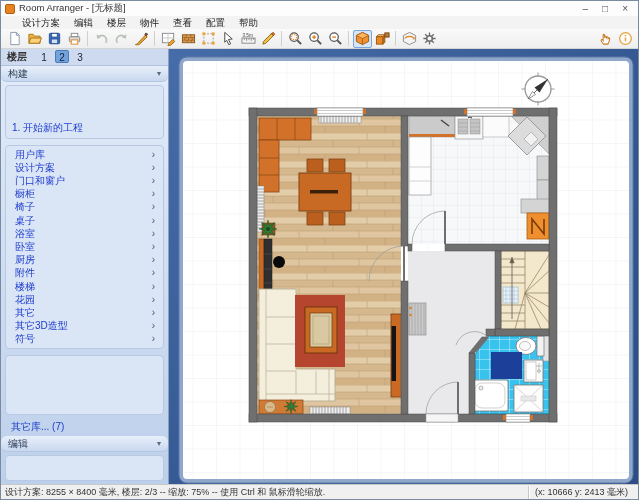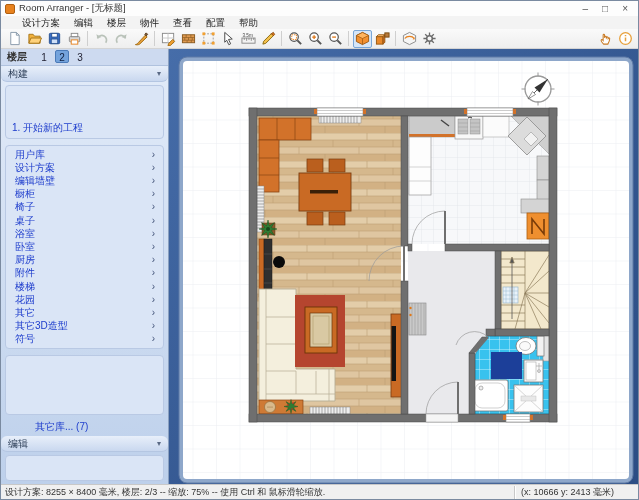--- a/index.html
+++ b/index.html
@@ -39,31 +39,31 @@
   .collapse-arrow { margin-left:auto; color:#5a6a85; font-size:8px; }
   .panel { background:#dae5f6; border:1px solid #b9c9e4; border-radius:4px; margin:3px 4px; }
   .steps { padding:3px 6px; }
   .step-link { color:#1d3ccc; line-height:13.5px; cursor:pointer; white-space:nowrap;margin-top:32px; }
   .addobj-row { height:20px; display:flex; align-items:center; padding:0 7px; font-weight:bold; color:#2c3e57; }
   .addobj-row input { margin-left:auto; width:48px; height:13px; font-size:8.5px; border:1px solid #7a8a9a; padding:0 2px; font-family:inherit; }
   .cats { padding:2px 0; }
   .cat-item { display:flex; padding:0 8px 0 9px; line-height:13.2px; color:#1d3ccc; cursor:pointer;gap:17px; }
   .cat-item .chev { margin-left:auto; color:#44557a; }
   .empty-box { flex:1 1 auto; }
-  .other-libs { color:#1d3ccc; padding:2px 0 2px 20px; cursor:pointer;margin-left:14px; }
+  .other-libs { color:#1d3ccc; padding:2px 0 2px 10px; cursor:pointer; }
   .empty-box2 { height:26px; }
 
   
   .canvas { position:relative; flex:1 1 auto; background:linear-gradient(135deg,#466da9 0%,#33568f 60%,#2c4d84 100%); }
   .canvas svg.plan { position:absolute; left:0; top:0; }
 
   
   .statusbar { height:15px; background:#f0f0f0; border-top:1px solid #c8c8c8; display:flex; align-items:center; font-size:9px; color:#333; flex:0 0 auto; }
   .sb-left { flex:1 1 auto; padding-left:4px; white-space:nowrap; overflow:hidden; }
-  .sb-right { flex:0 0 auto; padding:0 24px 0 6px; border-left:1px solid #c8c8c8; box-shadow:inset 1px 0 0 #fff; }
+  .sb-right { flex:0 0 auto; padding:0 10px 0 6px; border-left:1px solid #c8c8c8; box-shadow:inset 1px 0 0 #fff; }
 </style>
 </head>
 <body>
 
 <div class="window">
 
   <div class="titlebar">
     <span class="app-icon"></span>
     <span class="title-text">Room Arranger - [无标题]</span>
     <span class="win-controls">
@@ -255,21 +255,21 @@
       <div class="panel cats" id="catList">
           <div class="cat-item">
             <span>用户库</span>
             <span class="chev">›</span>
           </div>
           <div class="cat-item">
             <span>设计方案</span>
             <span class="chev">›</span>
           </div>
           <div class="cat-item">
-            <span>编辑墙壁</span>
+            <span>门口和窗户</span>
             <span class="chev">›</span>
           </div>
           <div class="cat-item">
             <span>橱柜</span>
             <span class="chev">›</span>
           </div>
           <div class="cat-item">
             <span>椅子</span>
             <span class="chev">›</span>
           </div>

